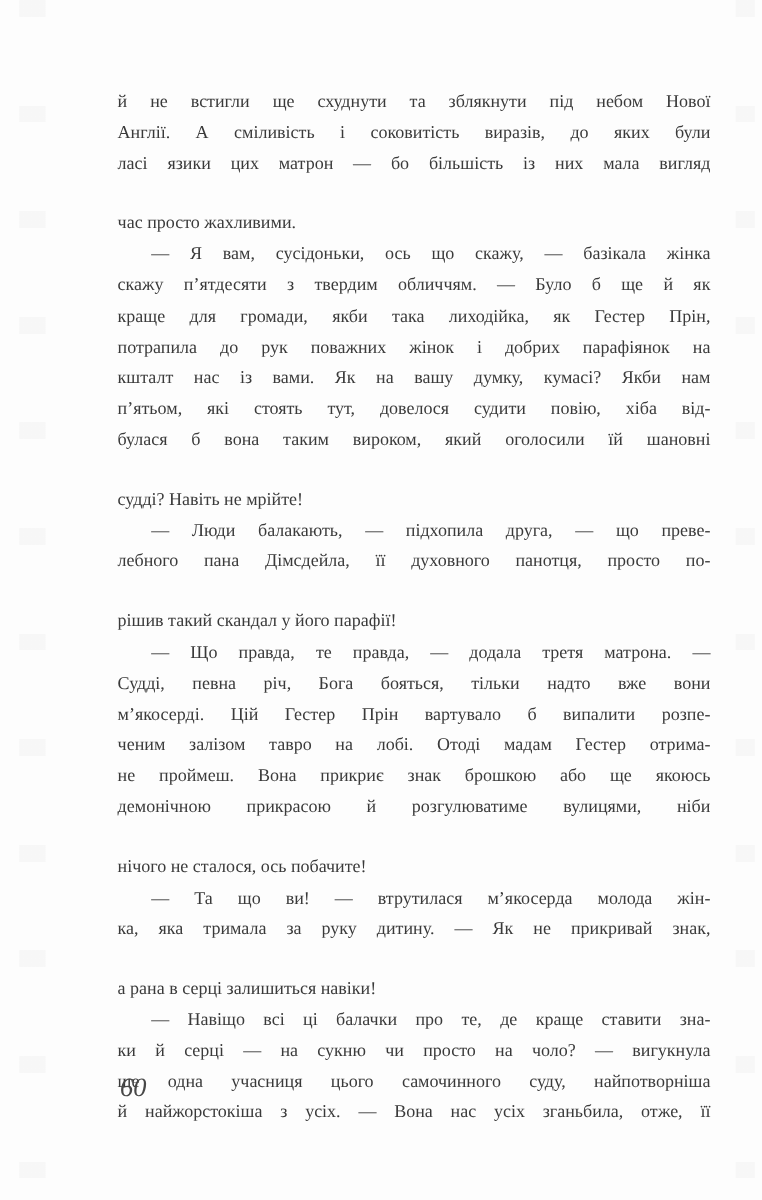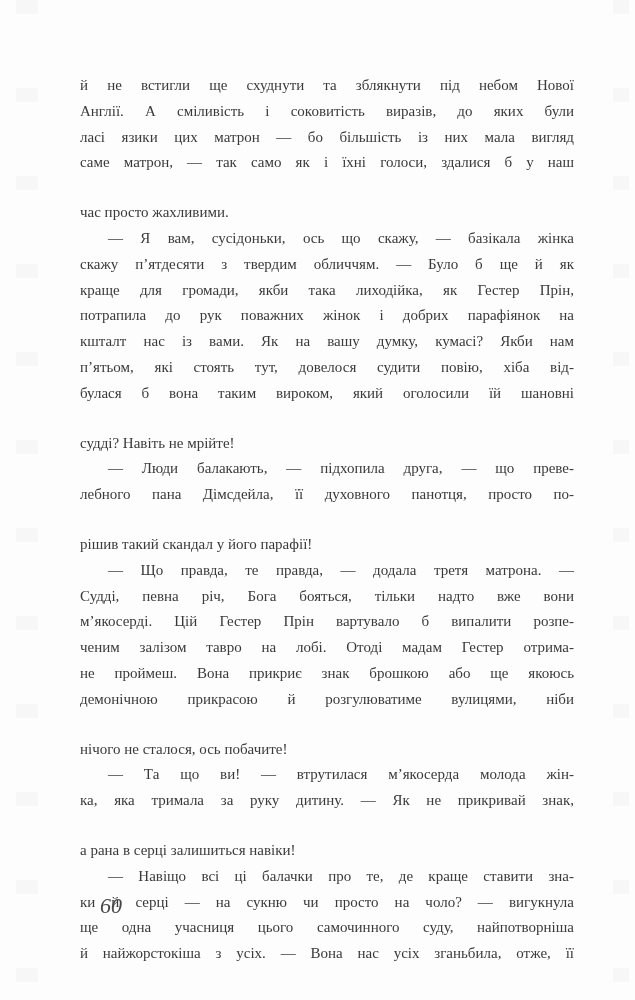--- a/index.html
+++ b/index.html
@@ -22,21 +22,21 @@
       rgba(0,0,0,0.025) 0 14px,
       rgba(0,0,0,0) 14px 88px
     );
     pointer-events: none;
   }
   .scan-strip.left  { left: 16px; }
   .scan-strip.right { right: 6px; width: 16px; }
 
   .text-block {
     position: absolute;
-    left: 80px;
+    left: 98px;
     top: 73px;
     width: 494px;
     font-size: 15px;
     line-height: 25.8px;
     color: #3a3a3a;
     hyphens: none;
   }
   .line {
     text-align: justify;
     text-align-last: justify;
@@ -66,21 +66,20 @@
 <body>
 
 <div class="page">
   <div class="scan-strip left"></div>
   <div class="scan-strip right"></div>
 
   <div class="text-block" id="text-block">
       <div class="line">й не встигли ще схуднути та зблякнути під небом Нової</div>
       <div class="line">Англії. А сміливість і соковитість виразів, до яких були</div>
       <div class="line">ласі язики цих матрон — бо більшість із них мала вигляд</div>
-      <div class="line">саме матрон, — так само як і їхні голоси, здалися б у наш</div>
       <div class="line lastline">час просто жахливими.</div>
       <div class="line indent">— Я вам, сусідоньки, ось що скажу, — базікала жінка</div>
       <div class="line">скажу п’ятдесяти з твердим обличчям. — Було б ще й як</div>
       <div class="line">краще для громади, якби така лиходійка, як Гестер Прін,</div>
       <div class="line">потрапила до рук поважних жінок і добрих парафіянок на</div>
       <div class="line">кшталт нас із вами. Як на вашу думку, кумасі? Якби нам</div>
       <div class="line">п’ятьом, які стоять тут, довелося судити повію, хіба від-</div>
       <div class="line">булася б вона таким вироком, який оголосили їй шановні</div>
       <div class="line lastline">судді? Навіть не мрійте!</div>
       <div class="line indent">— Люди балакають, — підхопила друга, — що преве-</div>

